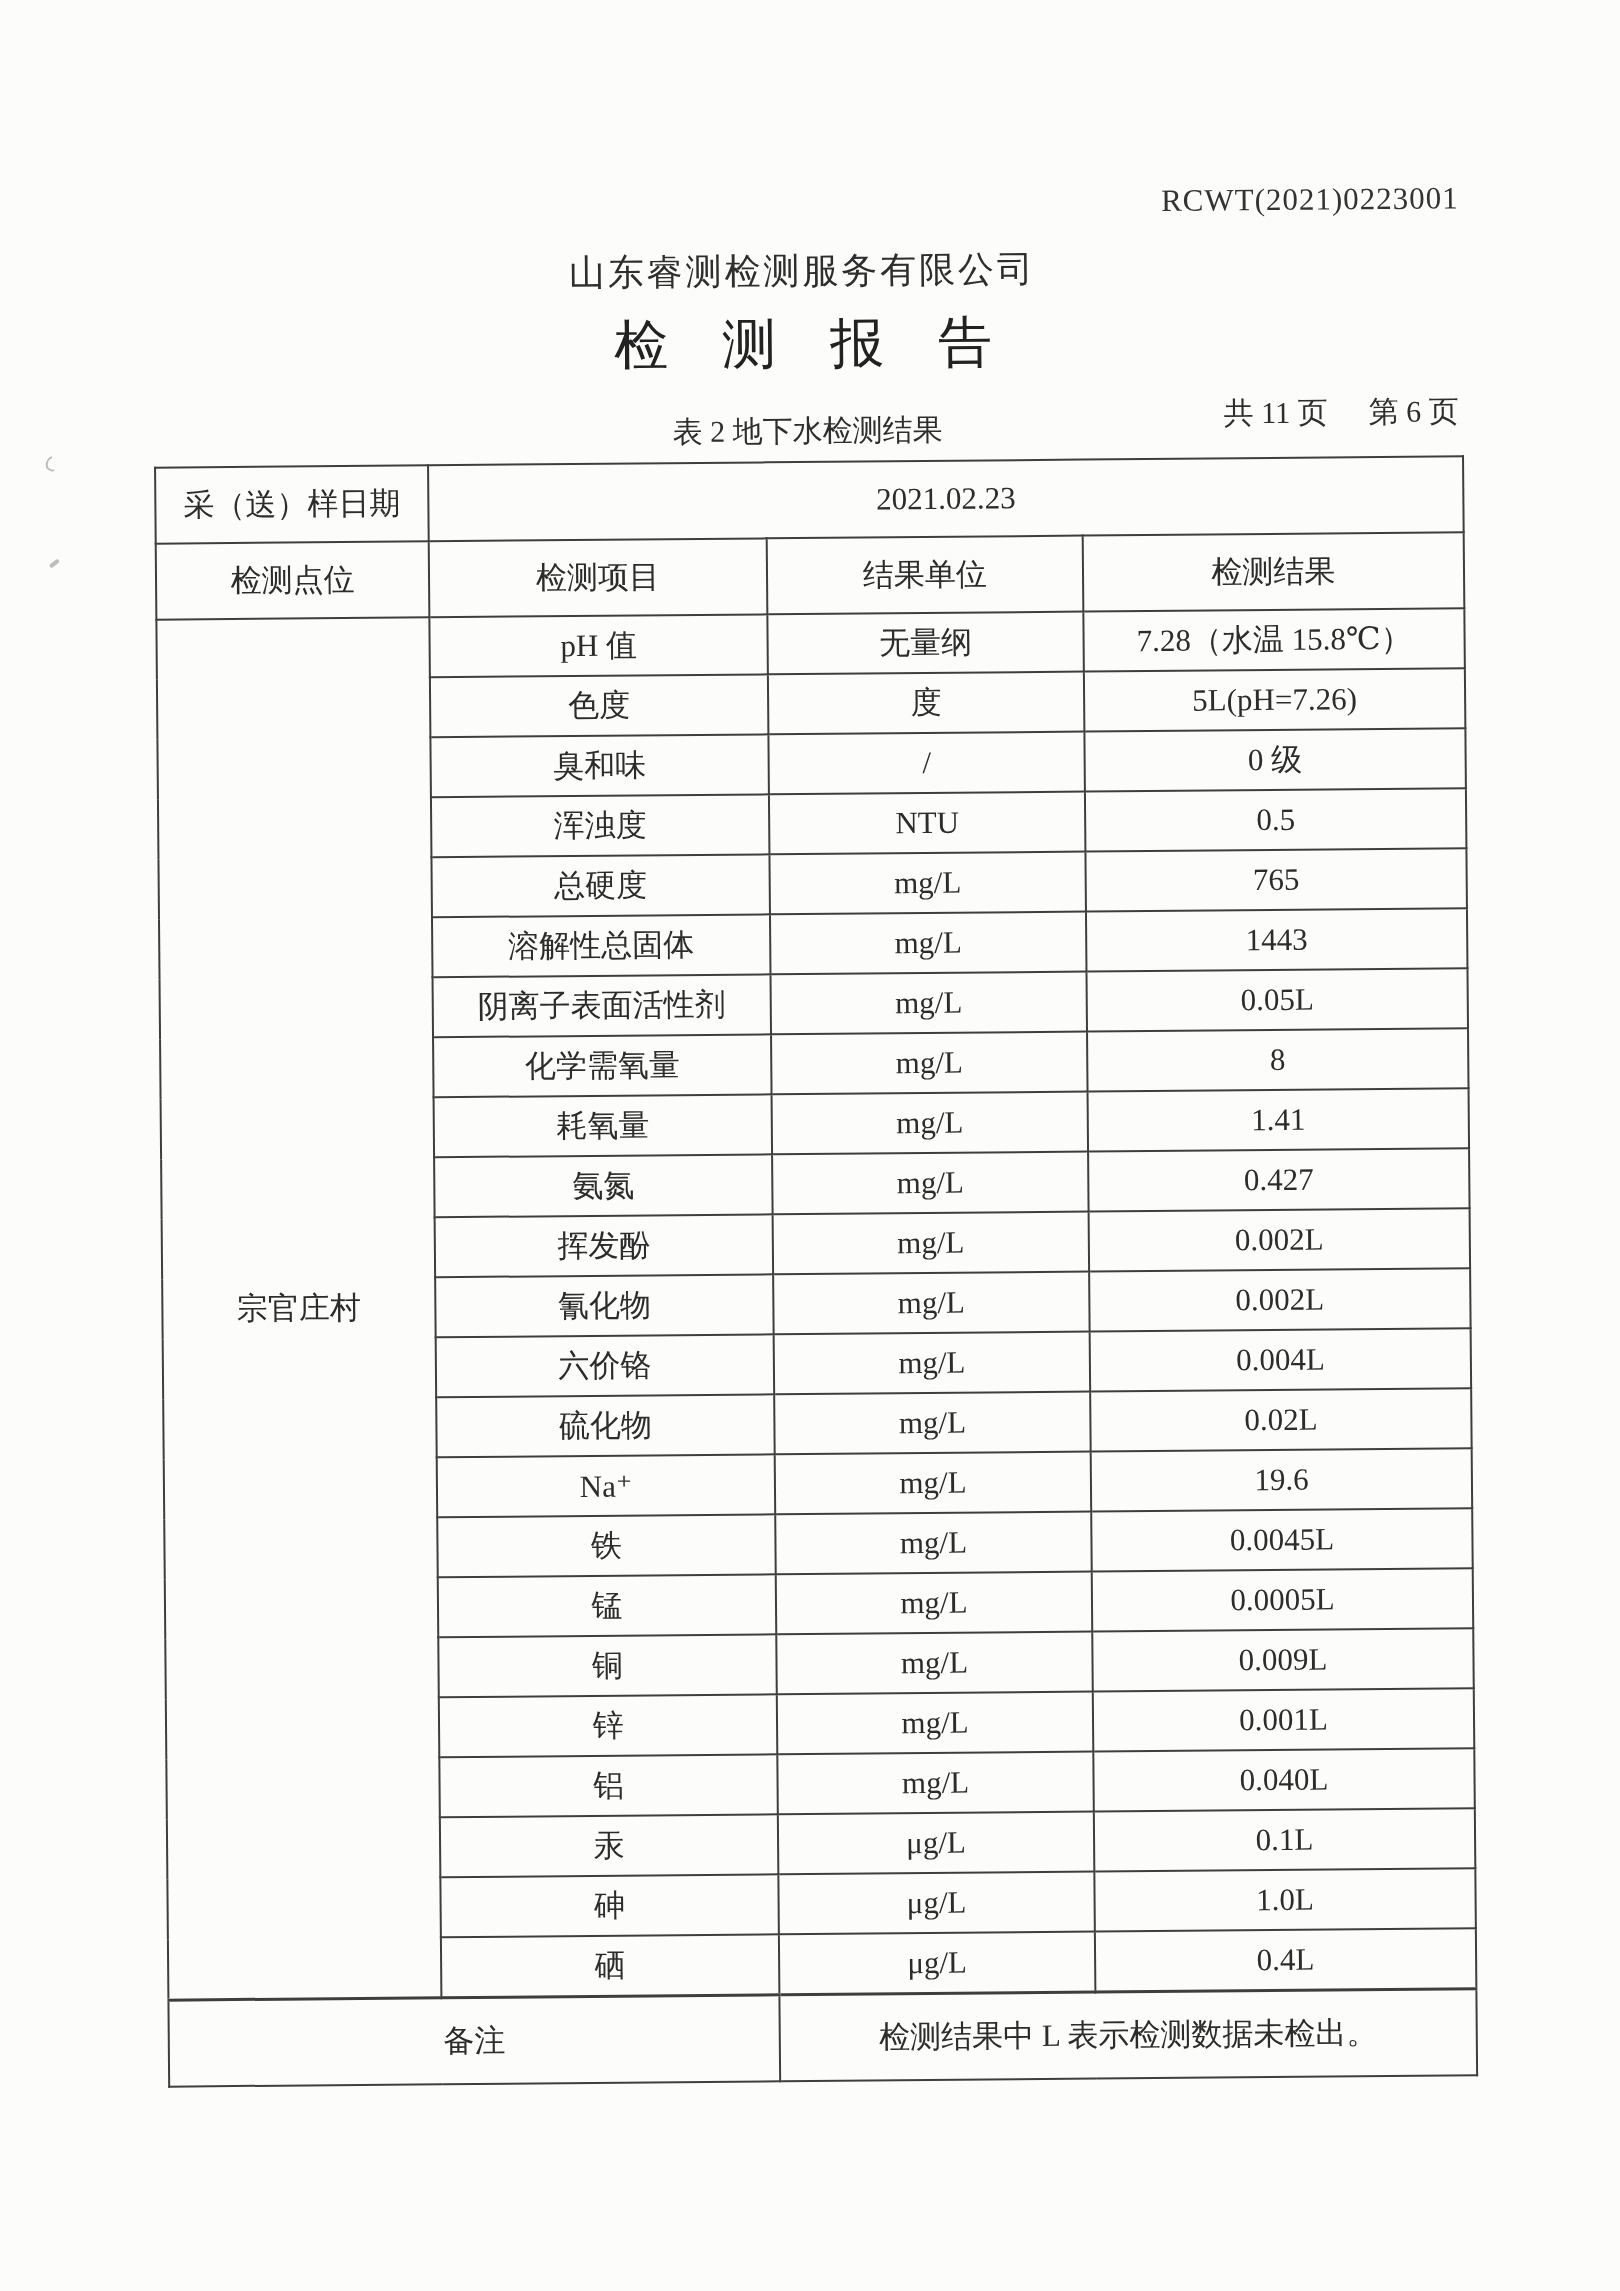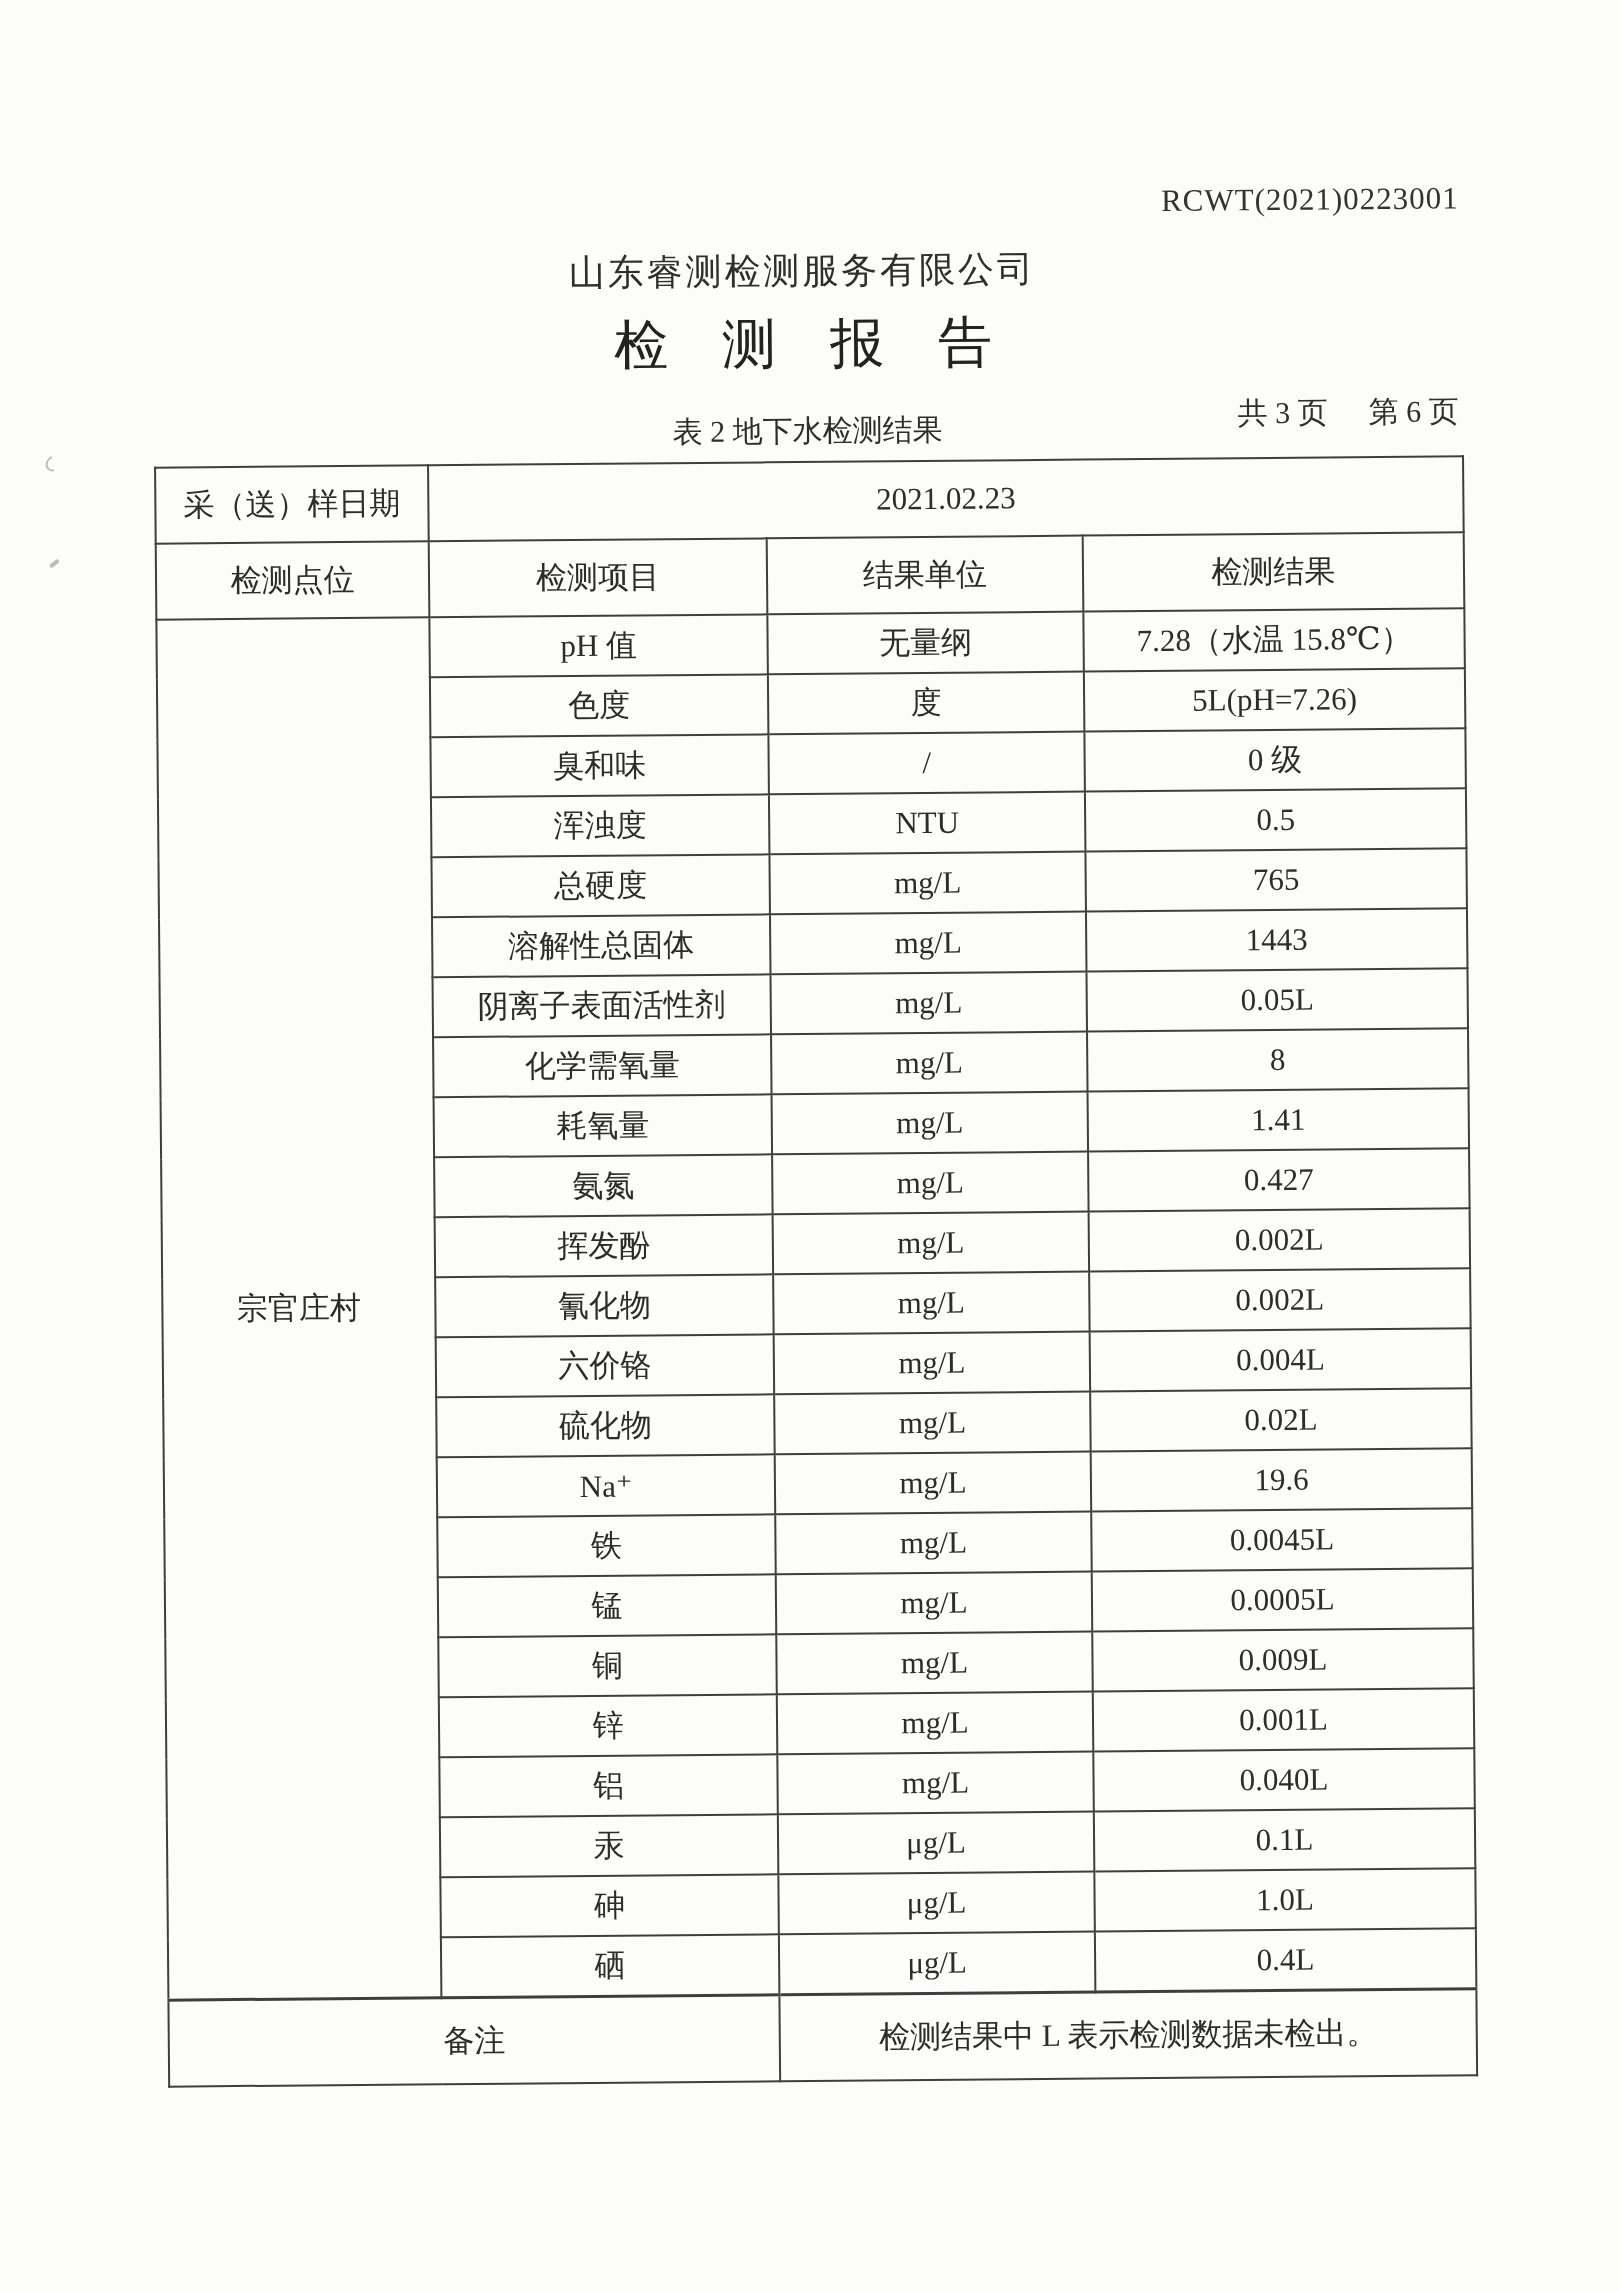--- a/index.html
+++ b/index.html
@@ -70,21 +70,21 @@
 
 <div class="sheet">
   <div class="tilt">
 
     <div class="report-no">RCWT(2021)0223001</div>
     <div class="company">山东睿测检测服务有限公司</div>
     <div class="title">检　测　报　告</div>
     <div class="caption">表 2 地下水检测结果</div>
 
     <div class="pagination">
-      <span class="pg-total">共 3 页</span><span>第 6 页</span>
+      <span class="pg-total">共 11 页</span><span>第 6 页</span>
     </div>
 
     <table class="report">
       <colgroup>
         <col style="width:273px">
           <col style="width:338px">
           <col style="width:316px">
           <col style="width:381px">
       </colgroup>
       <tbody>

